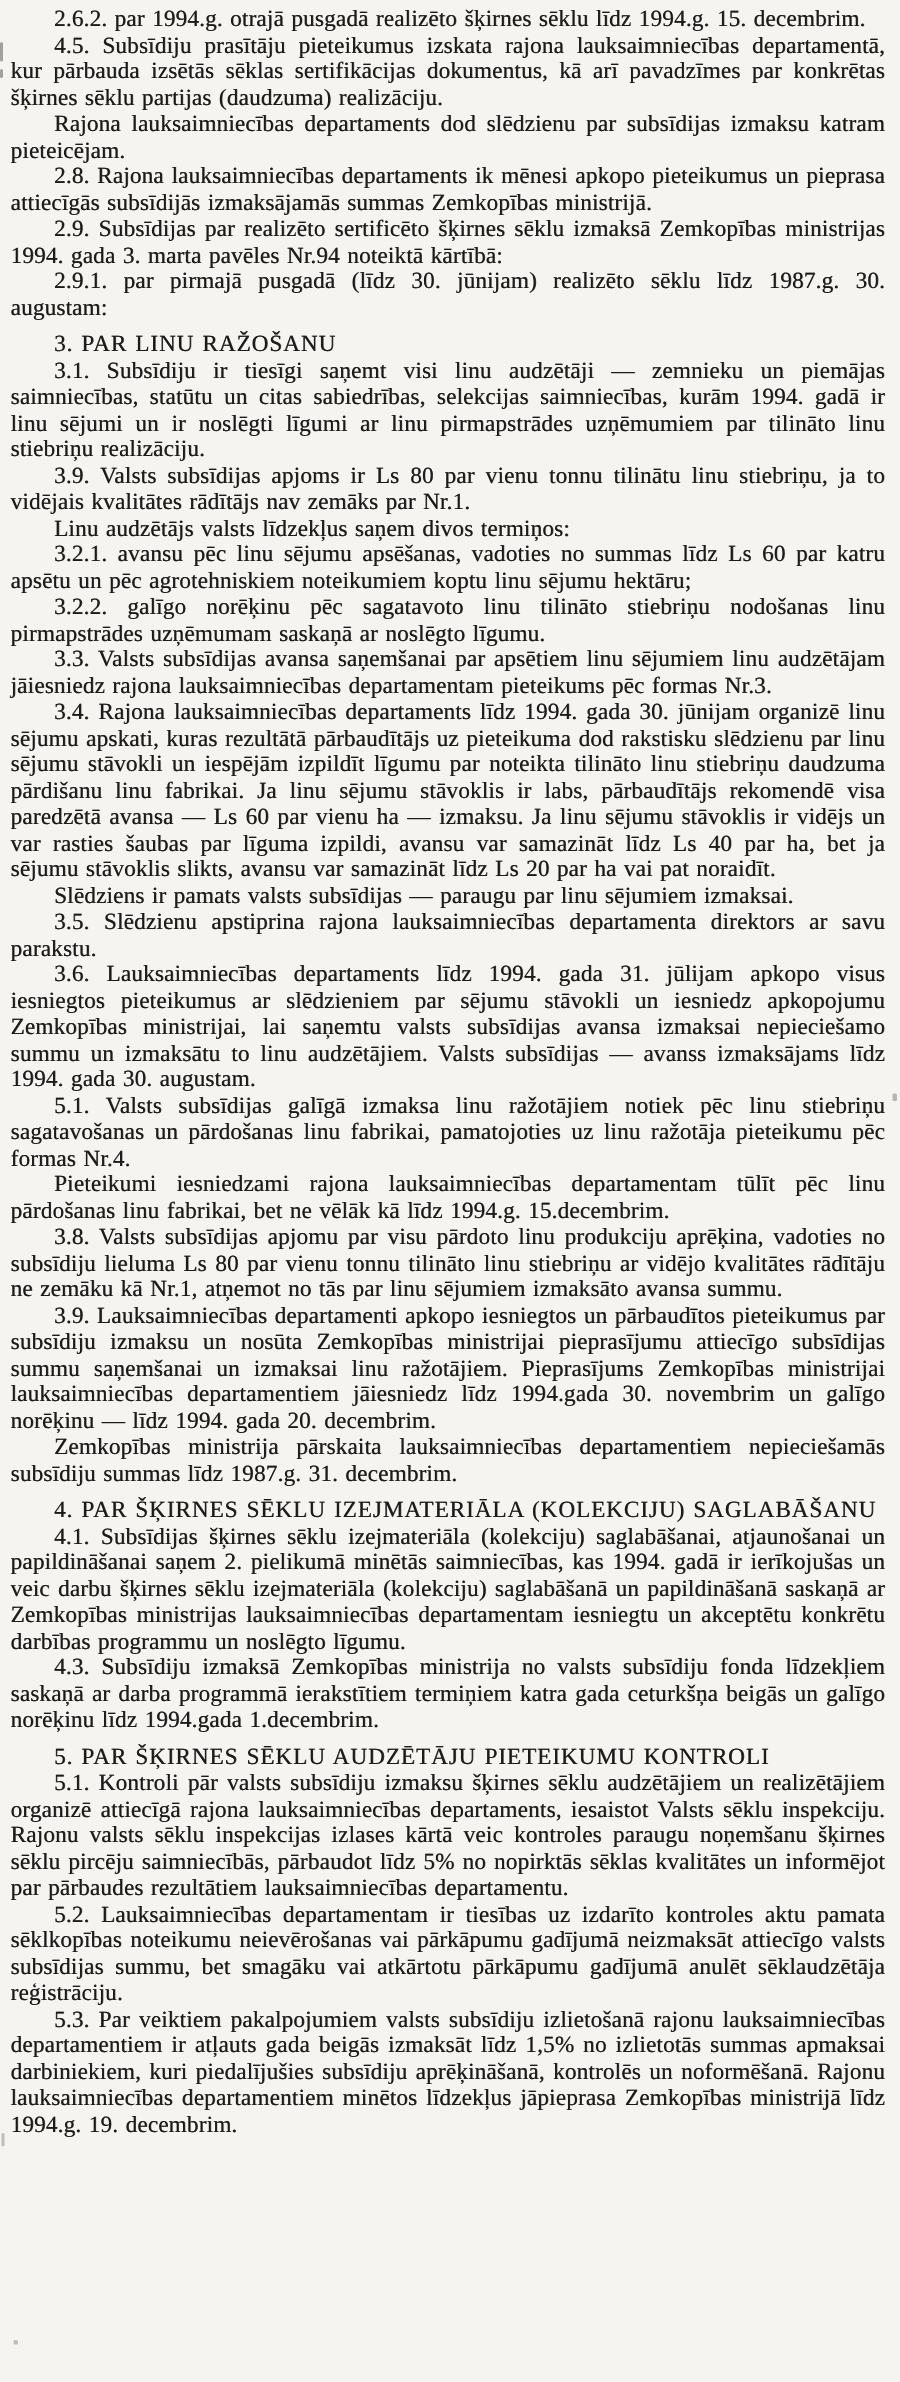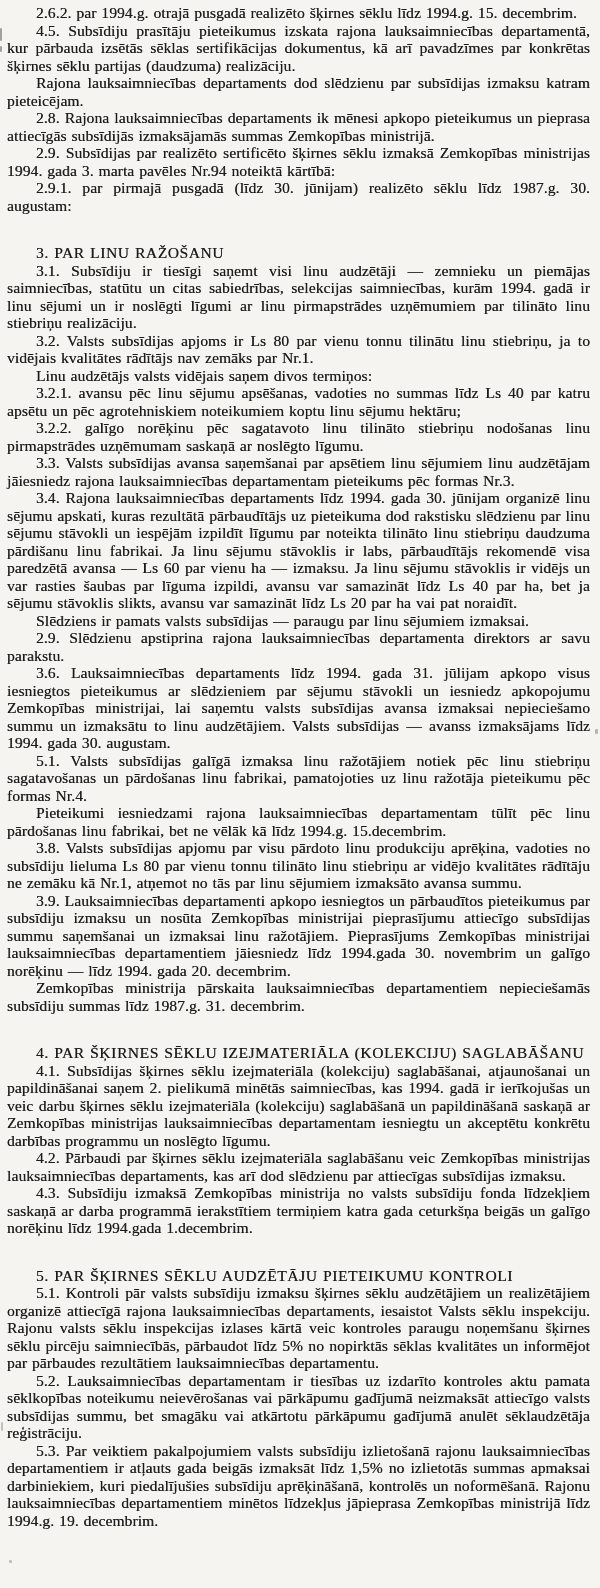--- a/index.html
+++ b/index.html
@@ -27,21 +27,21 @@
     font-family: "Liberation Serif", "DejaVu Serif", serif;
     font-size: 15.5px;
     line-height: 17.5px;
     color: var(--ink, #1b1b1b);
     letter-spacing: 0.1px;
     word-spacing: 0.9px;
     
     text-shadow: 0.3px 0 0 rgba(25,25,25,0.7);
   }
   .heading {
-    margin-top: 30px;
+    margin-top: 7px;
     letter-spacing: 0.6px;
   }
   .artifact {
     position: absolute;
     background: rgba(60,60,60,0.45);
     border-radius: 1px;
   }
   .artifact.a1 { left: 0;   top: 28px;   width: 2px; height: 13px; }
   .artifact.a2 { left: 0;   top: 46px;   width: 2px; height: 6px;  }
   .artifact.a3 { left: 1px; top: 1422px; width: 2px; height: 9px;  background: rgba(90,90,90,0.35); }
@@ -59,36 +59,35 @@
   <div class="artifact a5"></div>
   <div>
       <p class="para">2.6.2. par 1994.g. otrajā pusgadā realizēto šķirnes sēklu līdz 1994.g. 15. decembrim.</p>
       <p class="para">4.5. Subsīdiju prasītāju pieteikumus izskata rajona lauksaimniecības departamentā, kur pārbauda izsētās sēklas sertifikācijas dokumentus, kā arī pavadzīmes par konkrētas šķirnes sēklu partijas (daudzuma) realizāciju.</p>
       <p class="para">Rajona lauksaimniecības departaments dod slēdzienu par subsīdijas izmaksu katram pieteicējam.</p>
       <p class="para">2.8. Rajona lauksaimniecības departaments ik mēnesi apkopo pieteikumus un pieprasa attiecīgās subsīdijās izmaksājamās summas Zemkopības ministrijā.</p>
       <p class="para">2.9. Subsīdijas par realizēto sertificēto šķirnes sēklu izmaksā Zemkopības ministrijas 1994. gada 3. marta pavēles Nr.94 noteiktā kārtībā:</p>
       <p class="para">2.9.1. par pirmajā pusgadā (līdz 30. jūnijam) realizēto sēklu līdz 1987.g. 30. augustam:</p>
       <p class="para heading">3. PAR LINU RAŽOŠANU</p>
       <p class="para">3.1. Subsīdiju ir tiesīgi saņemt visi linu audzētāji — zemnieku un piemājas saimniecības, statūtu un citas sabiedrības, selekcijas saimniecības, kurām 1994. gadā ir linu sējumi un ir noslēgti līgumi ar linu pirmapstrādes uzņēmumiem par tilināto linu stiebriņu realizāciju.</p>
-      <p class="para">3.2. Valsts subsīdijas apjoms ir Ls 80 par vienu tonnu tilinātu linu stiebriņu, ja to vidējais kvalitātes rādītājs nav zemāks par Nr.1.</p>
-      <p class="para">Linu audzētājs valsts vidējais saņem divos termiņos:</p>
-      <p class="para">3.2.1. avansu pēc linu sējumu apsēšanas, vadoties no summas līdz Ls 40 par katru apsētu un pēc agrotehniskiem noteikumiem koptu linu sējumu hektāru;</p>
+      <p class="para">3.9. Valsts subsīdijas apjoms ir Ls 80 par vienu tonnu tilinātu linu stiebriņu, ja to vidējais kvalitātes rādītājs nav zemāks par Nr.1.</p>
+      <p class="para">Linu audzētājs valsts līdzekļus saņem divos termiņos:</p>
+      <p class="para">3.2.1. avansu pēc linu sējumu apsēšanas, vadoties no summas līdz Ls 60 par katru apsētu un pēc agrotehniskiem noteikumiem koptu linu sējumu hektāru;</p>
       <p class="para">3.2.2. galīgo norēķinu pēc sagatavoto linu tilināto stiebriņu nodošanas linu pirmapstrādes uzņēmumam saskaņā ar noslēgto līgumu.</p>
       <p class="para">3.3. Valsts subsīdijas avansa saņemšanai par apsētiem linu sējumiem linu audzētājam jāiesniedz rajona lauksaimniecības departamentam pieteikums pēc formas Nr.3.</p>
       <p class="para">3.4. Rajona lauksaimniecības departaments līdz 1994. gada 30. jūnijam organizē linu sējumu apskati, kuras rezultātā pārbaudītājs uz pieteikuma dod rakstisku slēdzienu par linu sējumu stāvokli un iespējām izpildīt līgumu par noteikta tilināto linu stiebriņu daudzuma pārdišanu linu fabrikai. Ja linu sējumu stāvoklis ir labs, pārbaudītājs rekomendē visa paredzētā avansa — Ls 60 par vienu ha — izmaksu. Ja linu sējumu stāvoklis ir vidējs un var rasties šaubas par līguma izpildi, avansu var samazināt līdz Ls 40 par ha, bet ja sējumu stāvoklis slikts, avansu var samazināt līdz Ls 20 par ha vai pat noraidīt.</p>
       <p class="para">Slēdziens ir pamats valsts subsīdijas — paraugu par linu sējumiem izmaksai.</p>
-      <p class="para">2.9. Slēdzienu apstiprina rajona lauksaimniecības departamenta direktors ar savu parakstu.</p>
+      <p class="para">3.5. Slēdzienu apstiprina rajona lauksaimniecības departamenta direktors ar savu parakstu.</p>
       <p class="para">3.6. Lauksaimniecības departaments līdz 1994. gada 31. jūlijam apkopo visus iesniegtos pieteikumus ar slēdzieniem par sējumu stāvokli un iesniedz apkopojumu Zemkopības ministrijai, lai saņemtu valsts subsīdijas avansa izmaksai nepieciešamo summu un izmaksātu to linu audzētājiem. Valsts subsīdijas — avanss izmaksājams līdz 1994. gada 30. augustam.</p>
       <p class="para">5.1. Valsts subsīdijas galīgā izmaksa linu ražotājiem notiek pēc linu stiebriņu sagatavošanas un pārdošanas linu fabrikai, pamatojoties uz linu ražotāja pieteikumu pēc formas Nr.4.</p>
       <p class="para">Pieteikumi iesniedzami rajona lauksaimniecības departamentam tūlīt pēc linu pārdošanas linu fabrikai, bet ne vēlāk kā līdz 1994.g. 15.decembrim.</p>
       <p class="para">3.8. Valsts subsīdijas apjomu par visu pārdoto linu produkciju aprēķina, vadoties no subsīdiju lieluma Ls 80 par vienu tonnu tilināto linu stiebriņu ar vidējo kvalitātes rādītāju ne zemāku kā Nr.1, atņemot no tās par linu sējumiem izmaksāto avansa summu.</p>
       <p class="para">3.9. Lauksaimniecības departamenti apkopo iesniegtos un pārbaudītos pieteikumus par subsīdiju izmaksu un nosūta Zemkopības ministrijai pieprasījumu attiecīgo subsīdijas summu saņemšanai un izmaksai linu ražotājiem. Pieprasījums Zemkopības ministrijai lauksaimniecības departamentiem jāiesniedz līdz 1994.gada 30. novembrim un galīgo norēķinu — līdz 1994. gada 20. decembrim.</p>
       <p class="para">Zemkopības ministrija pārskaita lauksaimniecības departamentiem nepieciešamās subsīdiju summas līdz 1987.g. 31. decembrim.</p>
       <p class="para heading">4. PAR ŠĶIRNES SĒKLU IZEJMATERIĀLA (KOLEKCIJU) SAGLABĀŠANU</p>
       <p class="para">4.1. Subsīdijas šķirnes sēklu izejmateriāla (kolekciju) saglabāšanai, atjaunošanai un papildināšanai saņem 2. pielikumā minētās saimniecības, kas 1994. gadā ir ierīkojušas un veic darbu šķirnes sēklu izejmateriāla (kolekciju) saglabāšanā un papildināšanā saskaņā ar Zemkopības ministrijas lauksaimniecības departamentam iesniegtu un akceptētu konkrētu darbības programmu un noslēgto līgumu.</p>
-      <p class="para">4.2. Pārbaudi par šķirnes sēklu izejmateriāla saglabāšanu veic Zemkopības ministrijas lauksaimniecības departaments, kas arī dod slēdzienu par attiecīgas subsīdijas izmaksu.</p>
       <p class="para">4.3. Subsīdiju izmaksā Zemkopības ministrija no valsts subsīdiju fonda līdzekļiem saskaņā ar darba programmā ierakstītiem termiņiem katra gada ceturkšņa beigās un galīgo norēķinu līdz 1994.gada 1.decembrim.</p>
       <p class="para heading">5. PAR ŠĶIRNES SĒKLU AUDZĒTĀJU PIETEIKUMU KONTROLI</p>
       <p class="para">5.1. Kontroli pār valsts subsīdiju izmaksu šķirnes sēklu audzētājiem un realizētājiem organizē attiecīgā rajona lauksaimniecības departaments, iesaistot Valsts sēklu inspekciju. Rajonu valsts sēklu inspekcijas izlases kārtā veic kontroles paraugu noņemšanu šķirnes sēklu pircēju saimniecībās, pārbaudot līdz 5% no nopirktās sēklas kvalitātes un informējot par pārbaudes rezultātiem lauksaimniecības departamentu.</p>
       <p class="para">5.2. Lauksaimniecības departamentam ir tiesības uz izdarīto kontroles aktu pamata sēklkopības noteikumu neievērošanas vai pārkāpumu gadījumā neizmaksāt attiecīgo valsts subsīdijas summu, bet smagāku vai atkārtotu pārkāpumu gadījumā anulēt sēklaudzētāja reģistrāciju.</p>
       <p class="para">5.3. Par veiktiem pakalpojumiem valsts subsīdiju izlietošanā rajonu lauksaimniecības departamentiem ir atļauts gada beigās izmaksāt līdz 1,5% no izlietotās summas apmaksai darbiniekiem, kuri piedalījušies subsīdiju aprēķināšanā, kontrolēs un noformēšanā. Rajonu lauksaimniecības departamentiem minētos līdzekļus jāpieprasa Zemkopības ministrijā līdz 1994.g. 19. decembrim.</p>
     </div>
 </div>
 
 </body></html>

